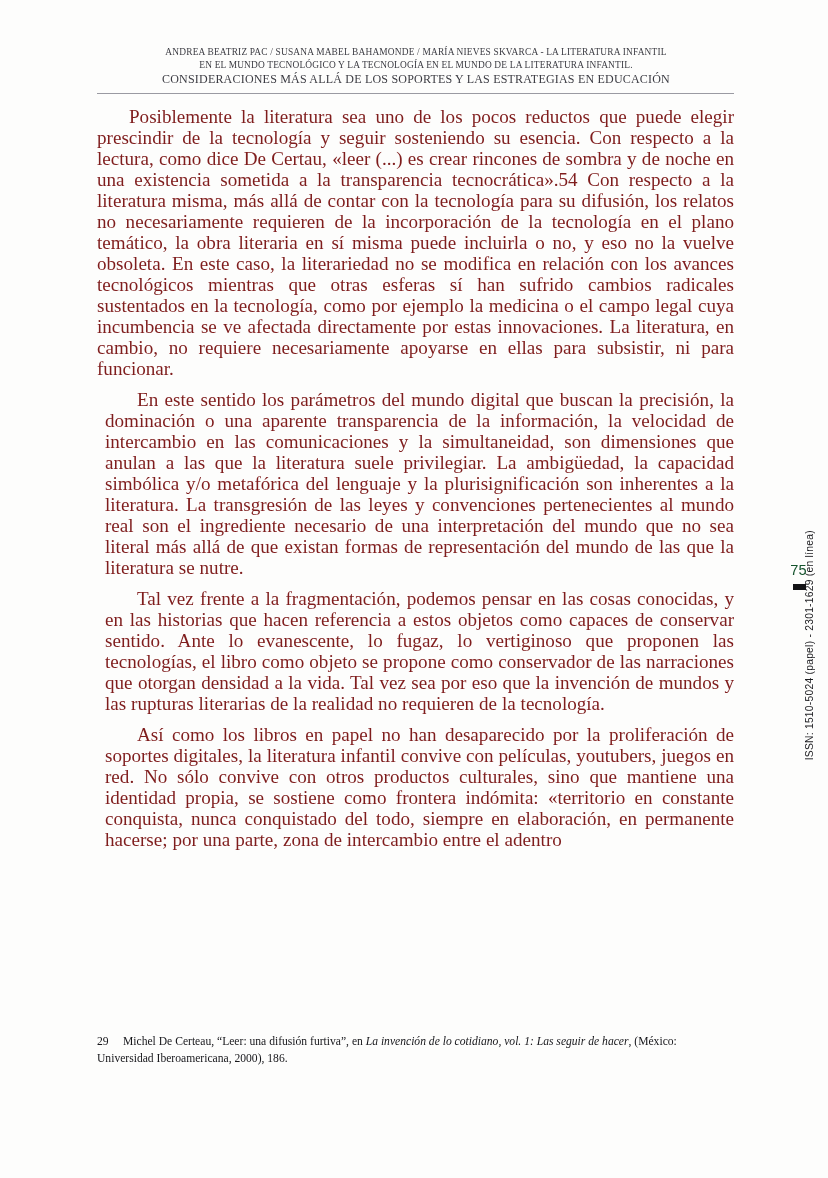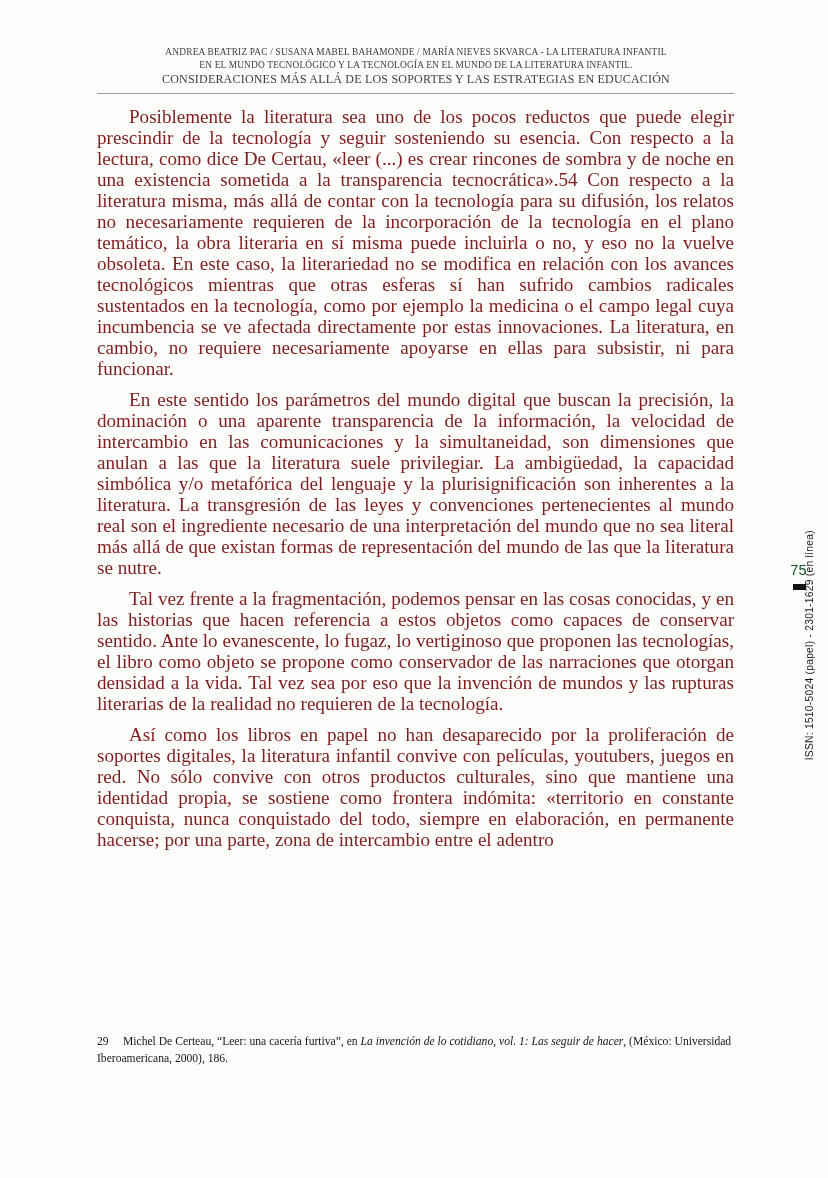--- a/index.html
+++ b/index.html
@@ -66,20 +66,21 @@
     font-size: 19.1px;
     line-height: 21px;
     text-align: justify;
     text-indent: 32px;
     font-family: "Liberation Serif", serif;
     color: #7f1d1d;
     word-spacing: 0.1px;
   }
   .body-col p + p {
     margin-top: 10px;
+    margin-left: 8px;
   }
 
   
   .footnote-area {
     position: absolute;
     left: 97px;
     top: 1033px;
     width: 637px;
   }
   .footnote {
@@ -142,21 +143,21 @@
 
   <div class="body-col">
     <p>Posiblemente la literatura sea uno de los pocos reductos que puede elegir prescindir de la tecnología y seguir sosteniendo su esencia. Con respecto a la lectura, como dice De Certau, «leer (...) es crear rincones de sombra y de noche en una existencia sometida a la transparencia tecnocrática».54 Con respecto a la literatura misma, más allá de contar con la tecnología para su difusión, los relatos no necesariamente requieren de la incorporación de la tecnología en el plano temático, la obra literaria en sí misma puede incluirla o no, y eso no la vuelve obsoleta. En este caso, la literariedad no se modifica en relación con los avances tecnológicos mientras que otras esferas sí han sufrido cambios radicales sustentados en la tecnología, como por ejemplo la medicina o el campo legal cuya incumbencia se ve afectada directamente por estas innovaciones. La literatura, en cambio, no requiere necesariamente apoyarse en ellas para subsistir, ni para funcionar.</p>
     <p>En este sentido los parámetros del mundo digital que buscan la precisión, la dominación o una aparente transparencia de la información, la velocidad de intercambio en las comunicaciones y la simultaneidad, son dimensiones que anulan a las que la literatura suele privilegiar. La ambigüedad, la capacidad simbólica y/o metafórica del lenguaje y la plurisignificación son inherentes a la literatura. La transgresión de las leyes y convenciones pertenecientes al mundo real son el ingrediente necesario de una interpretación del mundo que no sea literal más allá de que existan formas de representación del mundo de las que la literatura se nutre.</p>
     <p>Tal vez frente a la fragmentación, podemos pensar en las cosas conocidas, y en las historias que hacen referencia a estos objetos como capaces de conservar sentido. Ante lo evanescente, lo fugaz, lo vertiginoso que proponen las tecnologías, el libro como objeto se propone como conservador de las narraciones que otorgan densidad a la vida. Tal vez sea por eso que la invención de mundos y las rupturas literarias de la realidad no requieren de la tecnología.</p>
     <p>Así como los libros en papel no han desaparecido por la proliferación de soportes digitales, la literatura infantil convive con películas, youtubers, juegos en red. No sólo convive con otros productos culturales, sino que mantiene una identidad propia, se sostiene como frontera indómita: «territorio en constante conquista, nunca conquistado del todo, siempre en elaboración, en permanente hacerse; por una parte, zona de intercambio entre el adentro</p>
   </div>
 
   <div class="footnote-area">
     <div class="footnote">
-      <span class="fn-num">29</span><span>Michel De Certeau, “Leer: una cacería furtiva”, en </span><i>La invención de lo cotidiano, vol. 1: Las seguir de hacer</i><span>, (México: Universidad Iberoamericana, 2000), 186.</span>
+      <span class="fn-num">29</span><span>Michel De Certeau, “Leer: una difusión furtiva”, en </span><i>La invención de lo cotidiano, vol. 1: Las seguir de hacer</i><span>, (México: Universidad Iberoamericana, 2000), 186.</span>
     </div>
   </div>
 
   <div class="side-issn">ISSN: 1510-5024 (papel) - 2301-1629 (en línea)</div>
 
   <div class="folio">75</div>
   <div class="folio-mark"></div>
 
 </div>
 

